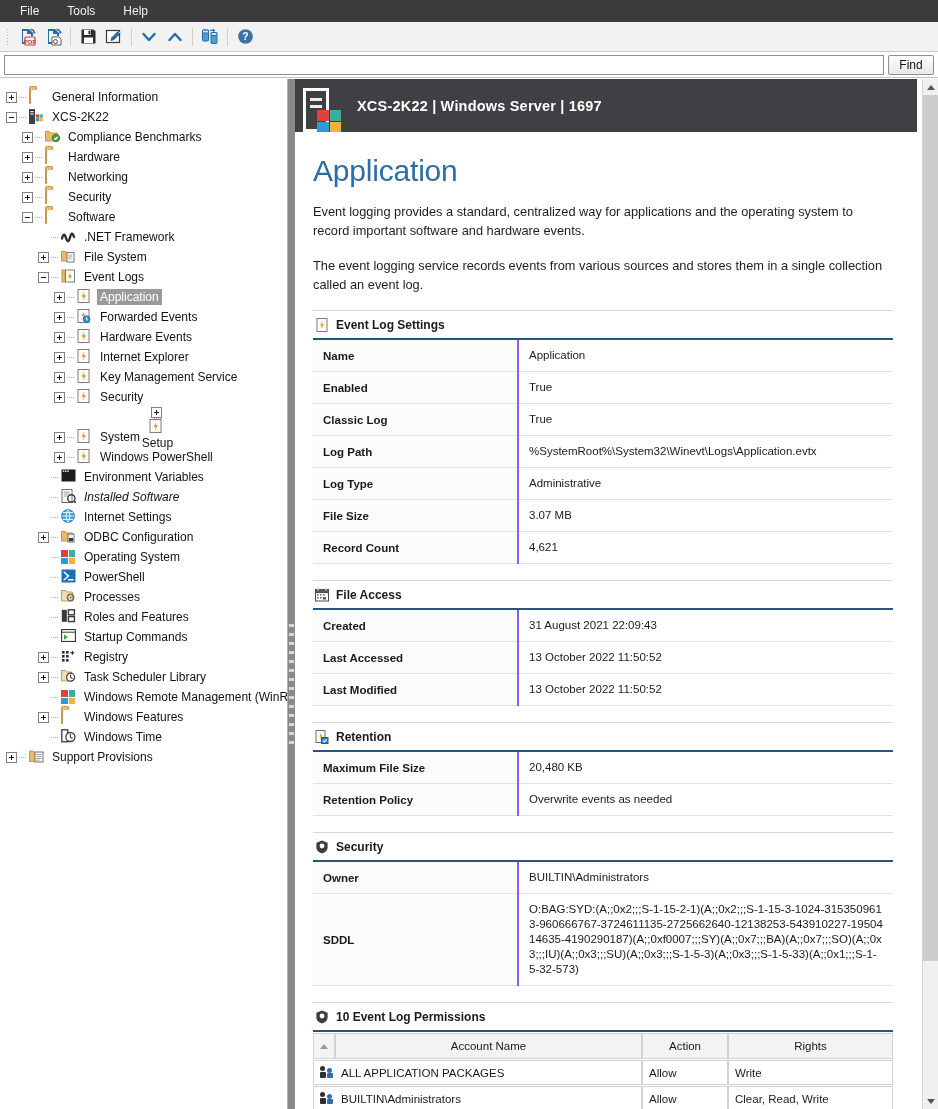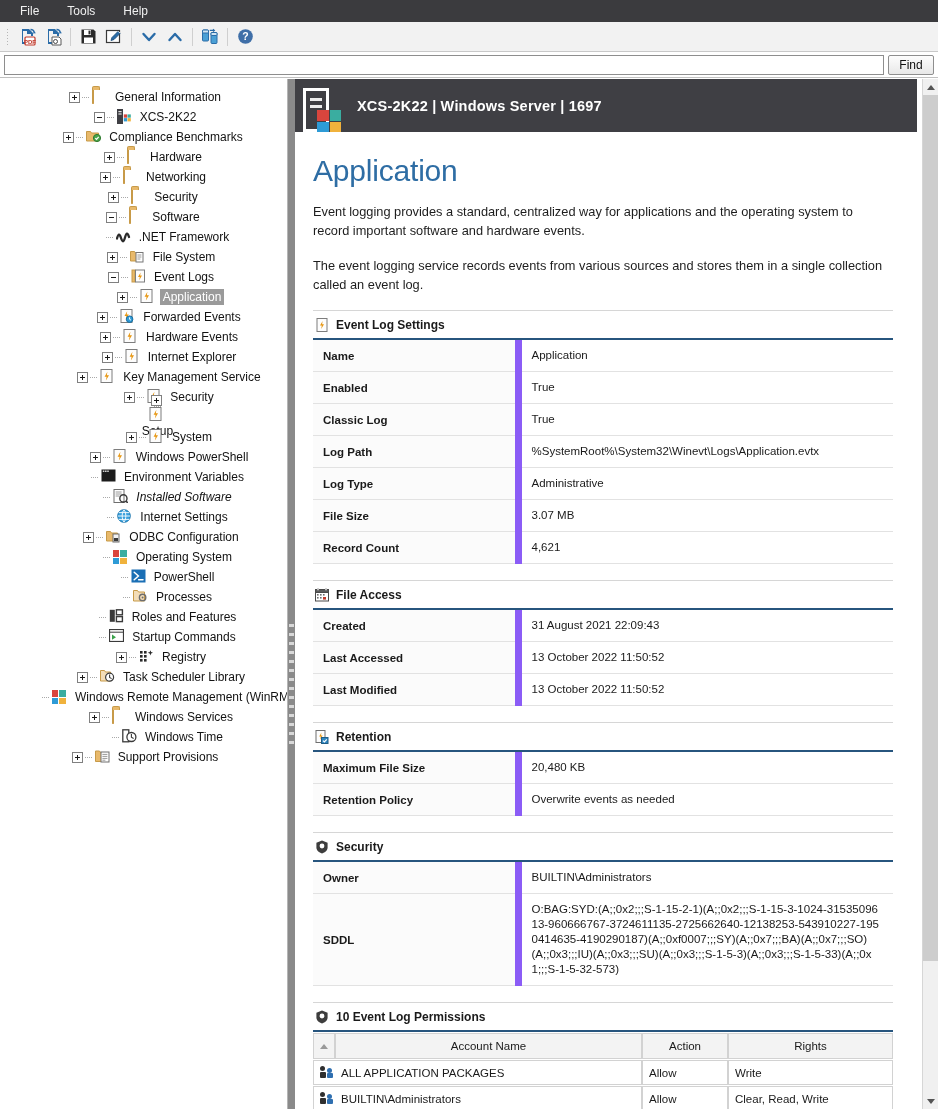--- a/index.html
+++ b/index.html
@@ -117,21 +117,20 @@
 
   
   .tnode {
     display: flex;
     align-items: center;
     height: 20px;
     font-size: 12px;
     color: #121212;
     white-space: nowrap;
     cursor: default;
-    justify-content: center;
   }
   .twist {
     width: 11px; height: 11px;
     border: 1px solid #808080;
     background: #fff;
     position: relative;
     flex: 0 0 auto;
     margin-right: 2px;
   }
   .twist::before {
@@ -298,21 +297,21 @@
   table.kv td {
     border-bottom: 1px solid #e2e2e2;
     padding: 8px 10px;
     vertical-align: middle;
     color: #1a1a1a;
   }
   table.kv td.k {
     width: 205px;
     font-weight: bold;
     background: #fbfbfb;
-    border-right: 7px solid #8b5cf6;
+    border-right: 2px solid #8b5cf6;
   }
   table.kv td.v { word-break: break-all; line-height: 15px; }
 
   table.grid {
     width: 100%;
     border-collapse: separate;
     border-spacing: 0 1px;
     font-size: 11.5px;
   }
   table.grid th {
@@ -819,21 +818,21 @@
             <i></i>
             <i></i>
           </span>
         </span>
         <span class="tlabel">Windows Remote Management (WinRM)</span>
       </div>
       <div class="tnode" style="padding-left: 38px;">
         <span class="twist plus"></span>
         <span class="dots"></span>
         <span class="ticon"><span class="ic-folder"></span></span>
-        <span class="tlabel">Windows Services</span>
+        <span class="tlabel">Windows Features</span>
       </div>
       <div class="tnode" style="padding-left: 38px;">
         <span class="twist-spacer"></span>
         <span class="dots"></span>
         <span class="ticon">
           <svg width="15" height="14" viewBox="0 0 15 14">
             <rect x="0.8" y="0.8" width="6" height="12" fill="none" stroke="#3a3a3a" stroke-width="1.3"></rect>
             <circle cx="9.4" cy="8" r="4.5" fill="#fff" stroke="#3a3a3a" stroke-width="1.3"></circle>
             <path d="M9.4 5v3.2l2.2 1.3" stroke="#3a3a3a" stroke-width="1.1" fill="none"></path>
           </svg>

